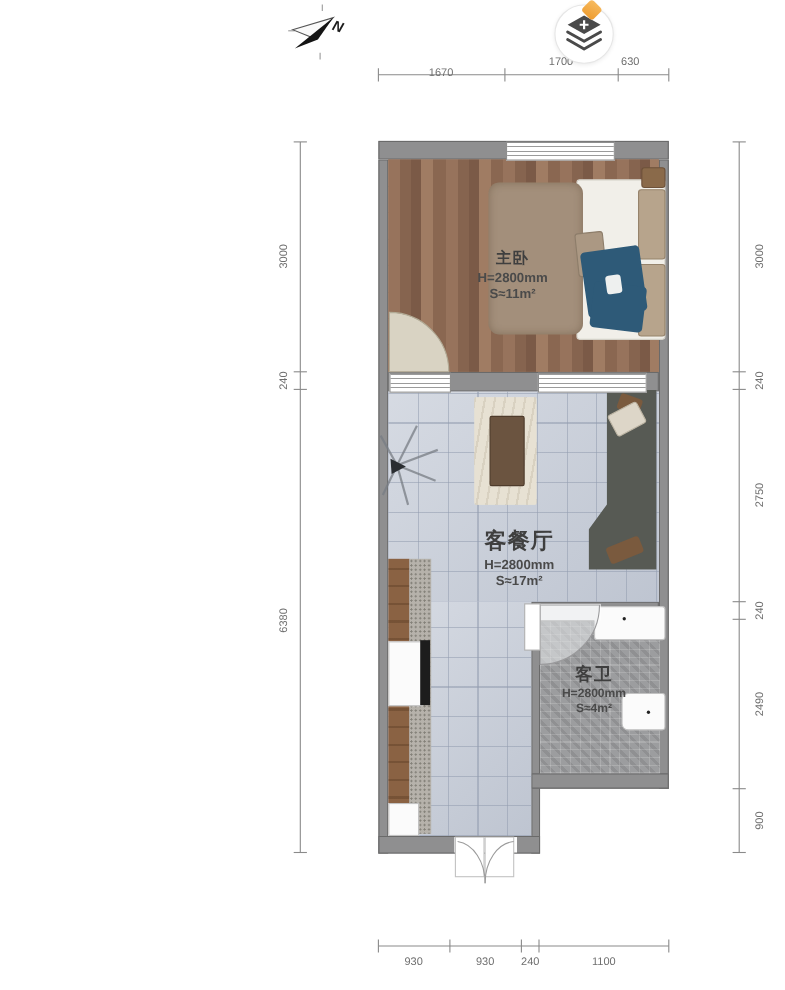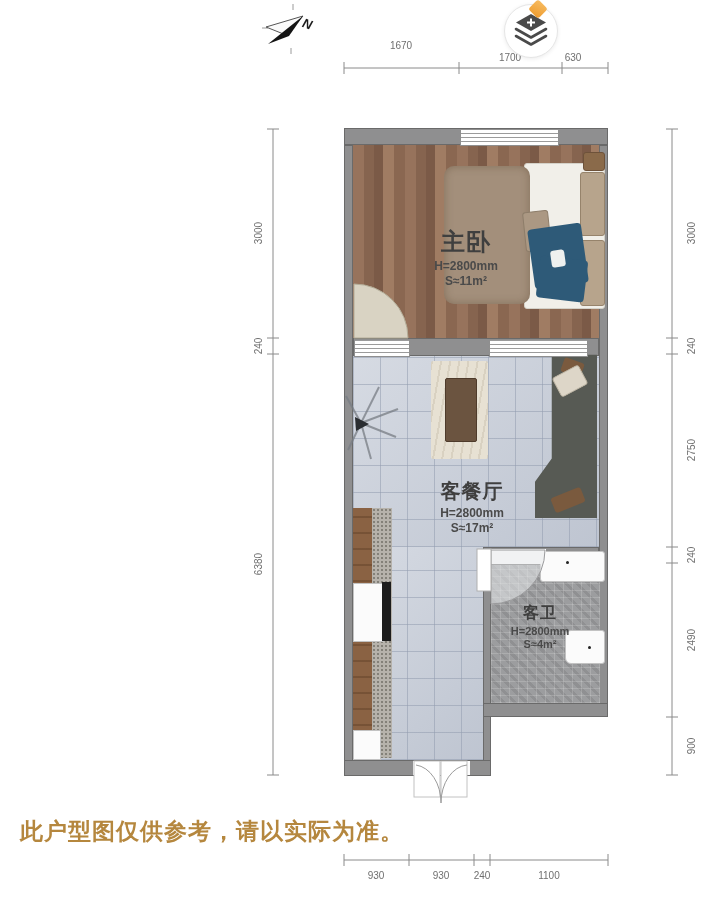--- a/index.html
+++ b/index.html
@@ -24,21 +24,21 @@
       repeating-linear-gradient(0deg,rgba(255,255,255,.16) 0 1px,transparent 1px 7px),
       repeating-linear-gradient(45deg,rgba(120,120,122,.35) 0 3px,transparent 3px 8px);}
   
   .window{position:absolute;background:#fff;border:1px solid #8f8f8f;
     background-image:repeating-linear-gradient(0deg,transparent 0 3px,#9b9b9b 3px 4px);}
   
   .dim{position:absolute;font-size:10px;color:#6f6f6f;transform:translate(-50%,-50%);white-space:nowrap;}
   .dim.rot{transform:translate(-50%,-50%) rotate(-90deg);}
   
   .room-label{position:absolute;text-align:center;color:#3f3f3f;transform:translate(-50%,0);}
-  .room-name{font-weight:bold;font-size:24px;letter-spacing:1px;}
+  .room-name{font-weight:bold;font-size:14px;letter-spacing:1px;}
   .room-sub{font-size:12px;font-weight:600;color:#4a4a4a;margin-top:1px;}
   .room-label.living .room-name{font-size:20px;text-align:center;}
   
   .rug{position:absolute;background:#e7e1d3;border-radius:2px;
     background-image:repeating-linear-gradient(100deg,rgba(190,180,160,.35) 0 2px,transparent 2px 9px);}
   .table{position:absolute;background:#6b5440;border:1px solid #4e3b2b;border-radius:2px;}
   .sofa{position:absolute;background:#575a54;
     clip-path:polygon(27% 1%,100% 1%,100% 100%,0 100%,0 78%,27% 64%);}
   .pillow{position:absolute;border-radius:3px;}
   .bed-comforter{position:absolute;background:#a38f7b;border-radius:10px;box-shadow:inset 0 0 8px rgba(90,70,50,.45);}
@@ -180,21 +180,21 @@
     <div class="room-name">客餐厅</div>
     <div class="room-sub">H=2800mm</div>
     <div class="room-sub">S≈17m²</div>
   </div>
   <div class="room-label" style="left:540px;top:603px">
     <div class="room-name" style="font-size:16px">客卫</div>
     <div class="room-sub" style="font-size:11px">H=2800mm</div>
     <div class="room-sub" style="font-size:11px">S≈4m²</div>
   </div>
 
-  <span class="dim" style="left:401px;top:45px">1670</span>
+  <span class="dim" style="left:401px;top:67px">1670</span>
   <span class="dim" style="left:510px;top:57px">1700</span>
   <span class="dim" style="left:573px;top:57px">630</span>
 
   <span class="dim" style="left:376px;top:875px">930</span>
   <span class="dim" style="left:441px;top:875px">930</span>
   <span class="dim" style="left:482px;top:875px">240</span>
   <span class="dim" style="left:549px;top:875px">1100</span>
 
   <span class="dim rot" style="left:258px;top:233px">3000</span>
   <span class="dim rot" style="left:258px;top:346px">240</span>
@@ -222,15 +222,14 @@
     <svg width="52" height="52" viewBox="0 0 52 52">
       <path d="M26 9 L41 17.5 L26 26 L11 17.5 Z" fill="#4a4a4a"></path>
       <line x1="26" y1="13.5" x2="26" y2="21.5" stroke="#fff" stroke-width="2"></line>
       <line x1="22" y1="17.5" x2="30" y2="17.5" stroke="#fff" stroke-width="2"></line>
       <path d="M11 24 L26 32.5 L41 24" fill="none" stroke="#4a4a4a" stroke-width="2.6" stroke-linecap="round" stroke-linejoin="round"></path>
       <path d="M11 31 L26 39.5 L41 31" fill="none" stroke="#4a4a4a" stroke-width="2.6" stroke-linecap="round" stroke-linejoin="round"></path>
     </svg>
   </div>
   <div class="badge"></div>
 
-  <div class="disclaimer">此户型图仅供参考，请以实际为准。</div>
 
 </div>
 
 </body></html>

